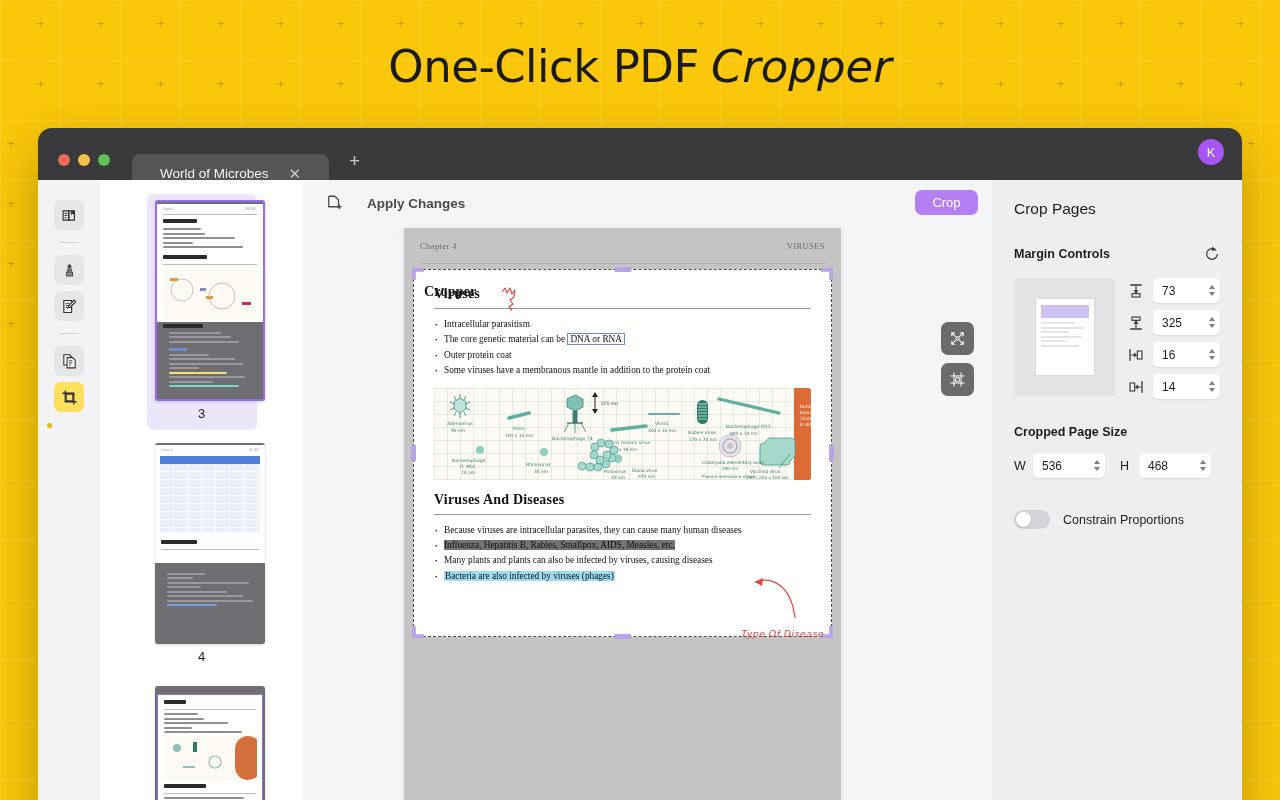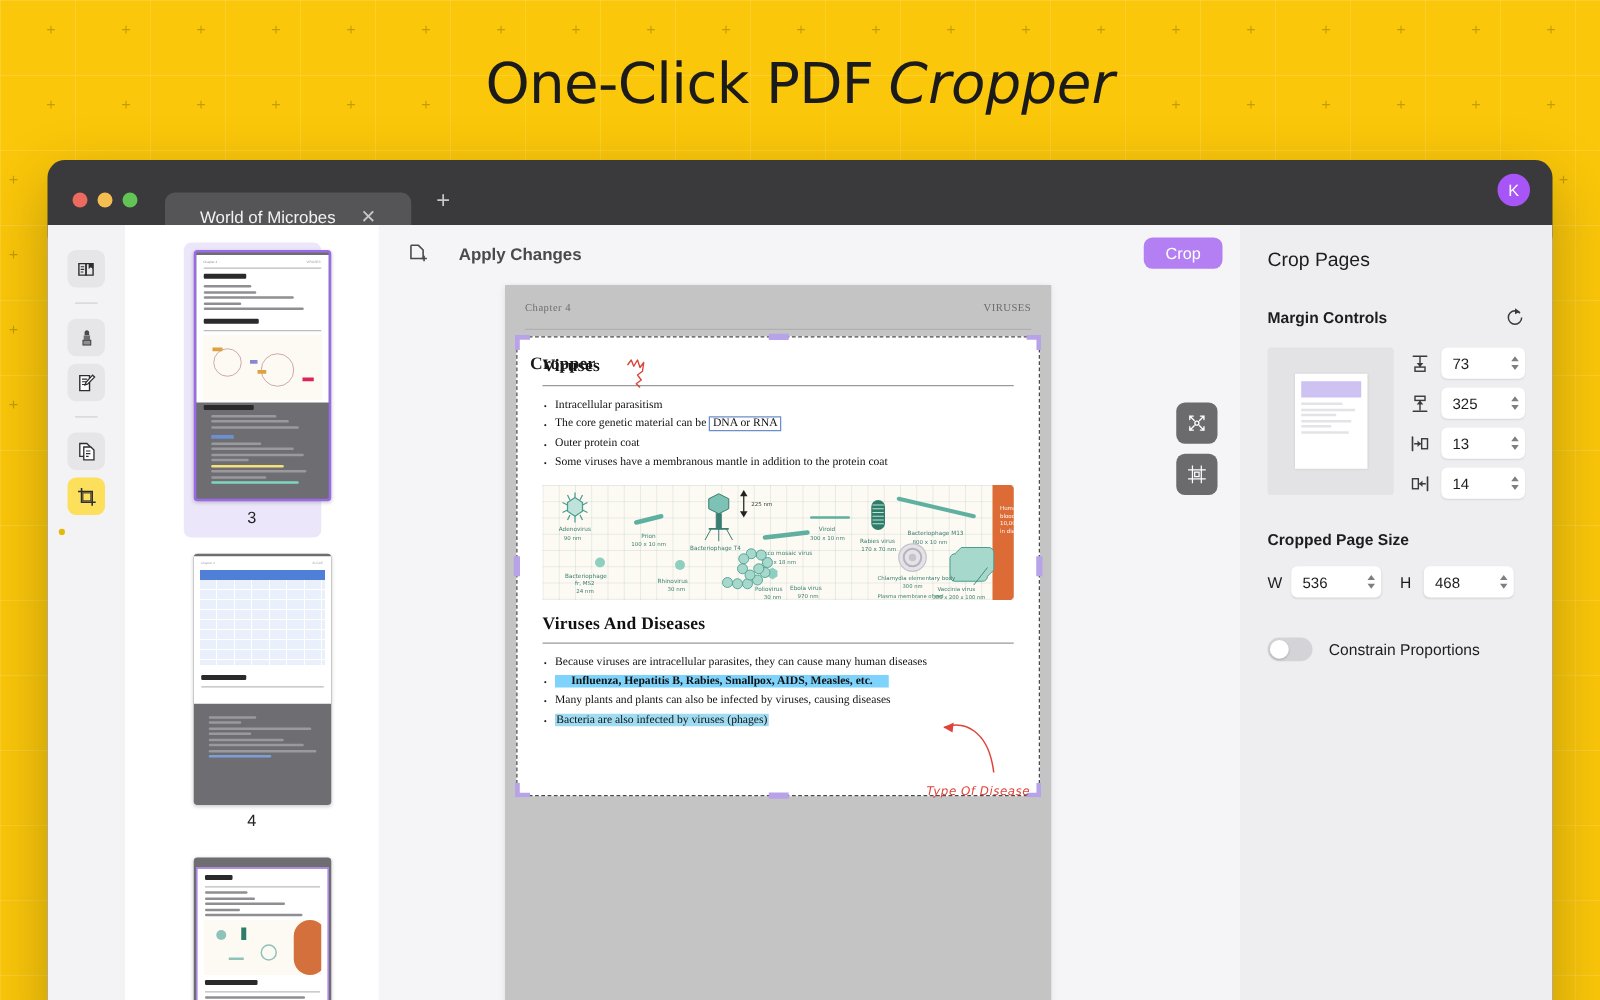--- a/index.html
+++ b/index.html
@@ -158,21 +158,21 @@
   .hdl.rc { top: 50%; margin-top: -8px; right: -3px; width: 5px; height: 16px; }
 
   .pg { padding: 16px 20px 0; font-family: "Liberation Serif", serif; color: #111; }
   .h-sec { font-size: 14px; font-weight: bold; letter-spacing: .2px; position: relative; }
   .sec-rule { height: 1px; background: #9a9a9a; margin: 6px 0 8px; }
   .blist { list-style: none; font-size: 9.3px; line-height: 15.4px; }
   .blist li { position: relative; padding-left: 10px; }
   .blist li:before { content: "\2022"; position: absolute; left: 1px; font-size: 7px; top: 1px; }
   .nlist { font-size: 9.3px; line-height: 15.4px; padding-left: 15px; }
   .nlist li { padding-left: 2px; }
-  .hl-y { background: #7dd3fc; padding: 0 13px; font-weight: bold; }
+  .hl-y { background: #737373; padding: 0 0; }
   .hl-b { background: #9fdcf2; padding: 0 1px; }
   .hl-p { background: #e8b6d8; padding: 0 1px; }
   .box-ann {
     border: 1px solid #6b8ec9; padding: 0 2px; background: rgba(255,255,255,.4);
   }
   
   .diagram {
     margin: 9px 0 0; height: 92px; position: relative; overflow: hidden;
     background-color: #fdfaf3;
     background-image:
@@ -722,21 +722,21 @@
           <div class="spin-row">
             <span class="spin-ico">
               <svg width="16" height="16" viewBox="0 0 24 24">
                 <path d="M3 4 V20" stroke="#3a3a3c" stroke-width="2" stroke-linecap="round"></path>
                 <path d="M5 12 H13" stroke="#3a3a3c" stroke-width="1.7"></path>
                 <polygon points="13,12 9,8 9,16" fill="#3a3a3c"></polygon>
                 <rect x="14" y="6" width="7" height="12" fill="none" stroke="#3a3a3c" stroke-width="1.7"></rect>
               </svg>
             </span>
             <div class="spin">
-              <span class="spin-val">13</span>
+              <span class="spin-val">16</span>
               <span class="arrows">
                   <i class="arr up"></i>
                   <i class="arr dn"></i>
                 </span>
             </div>
           </div>
 
           <div class="spin-row">
             <span class="spin-ico">
               <svg width="16" height="16" viewBox="0 0 24 24">

